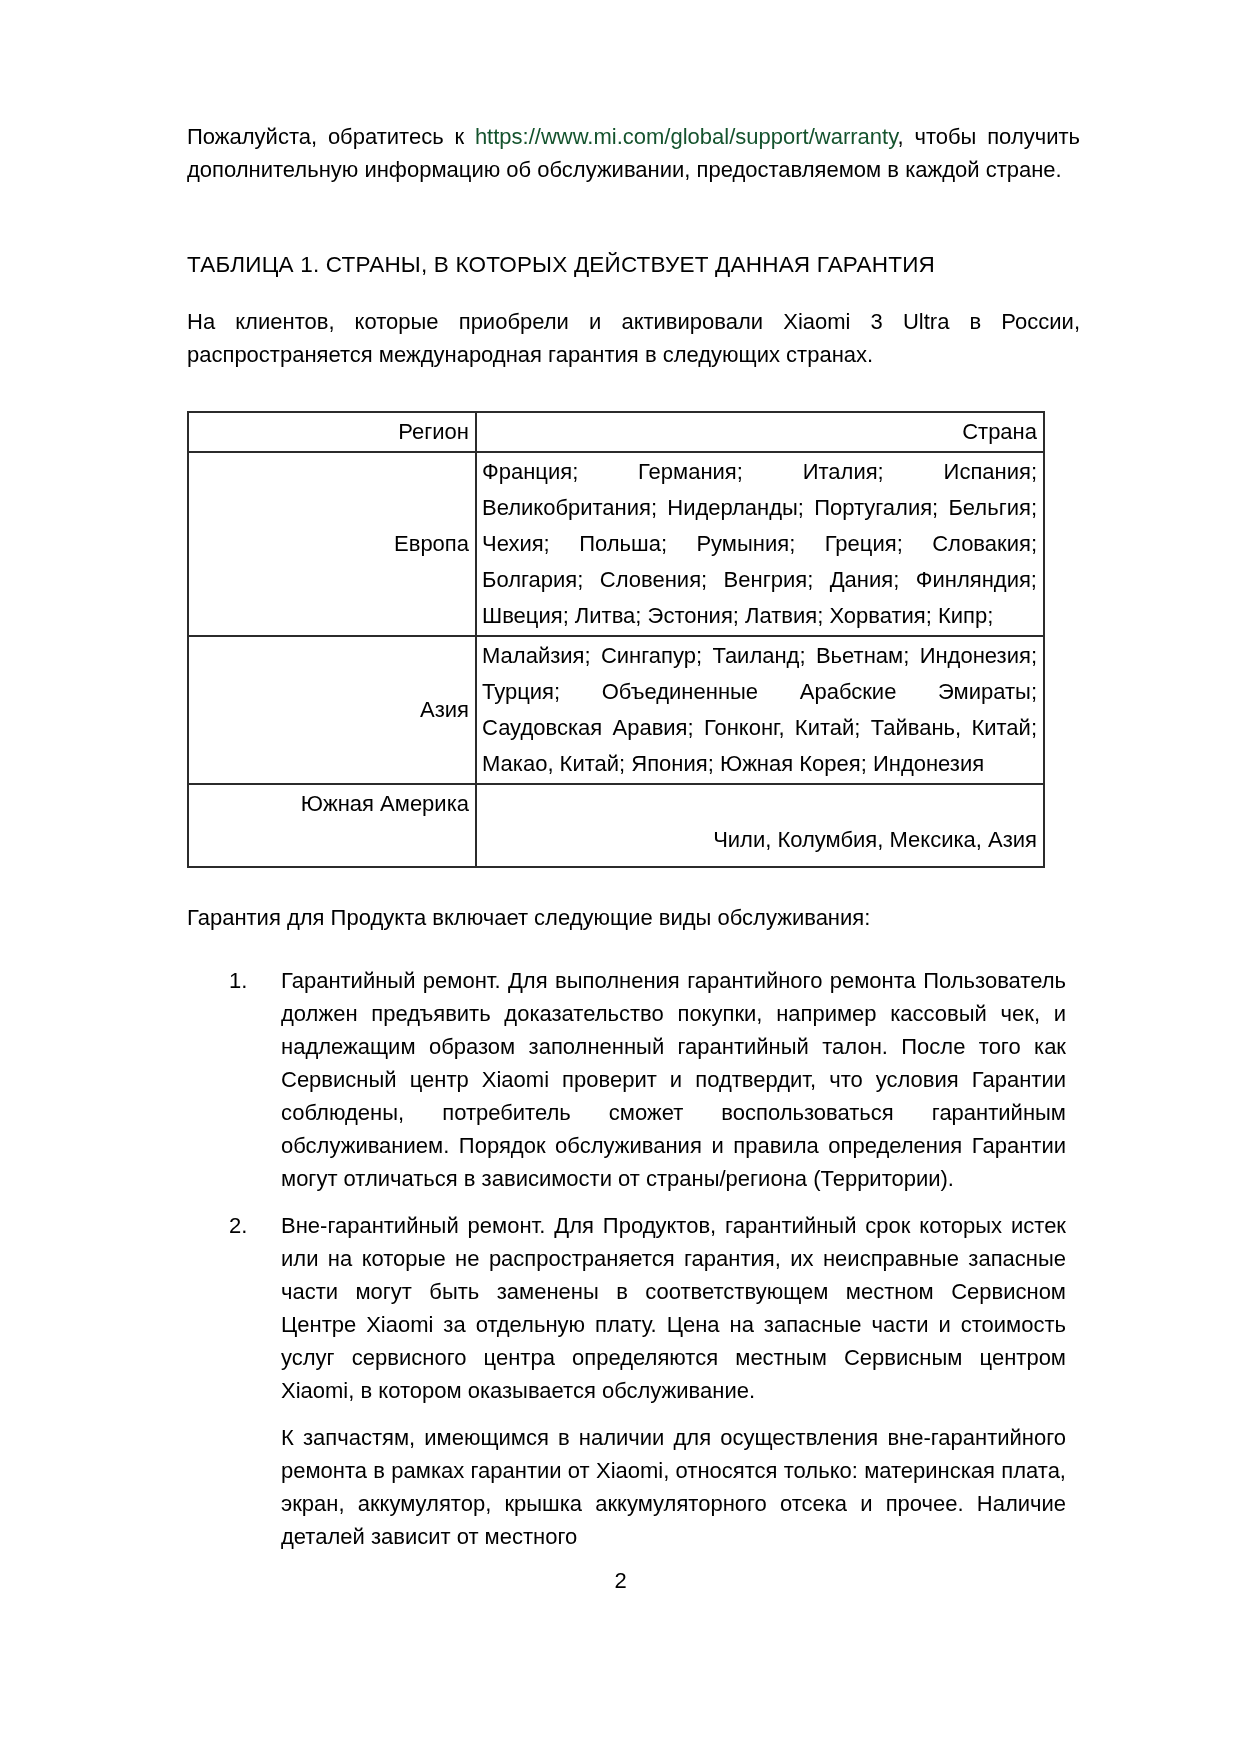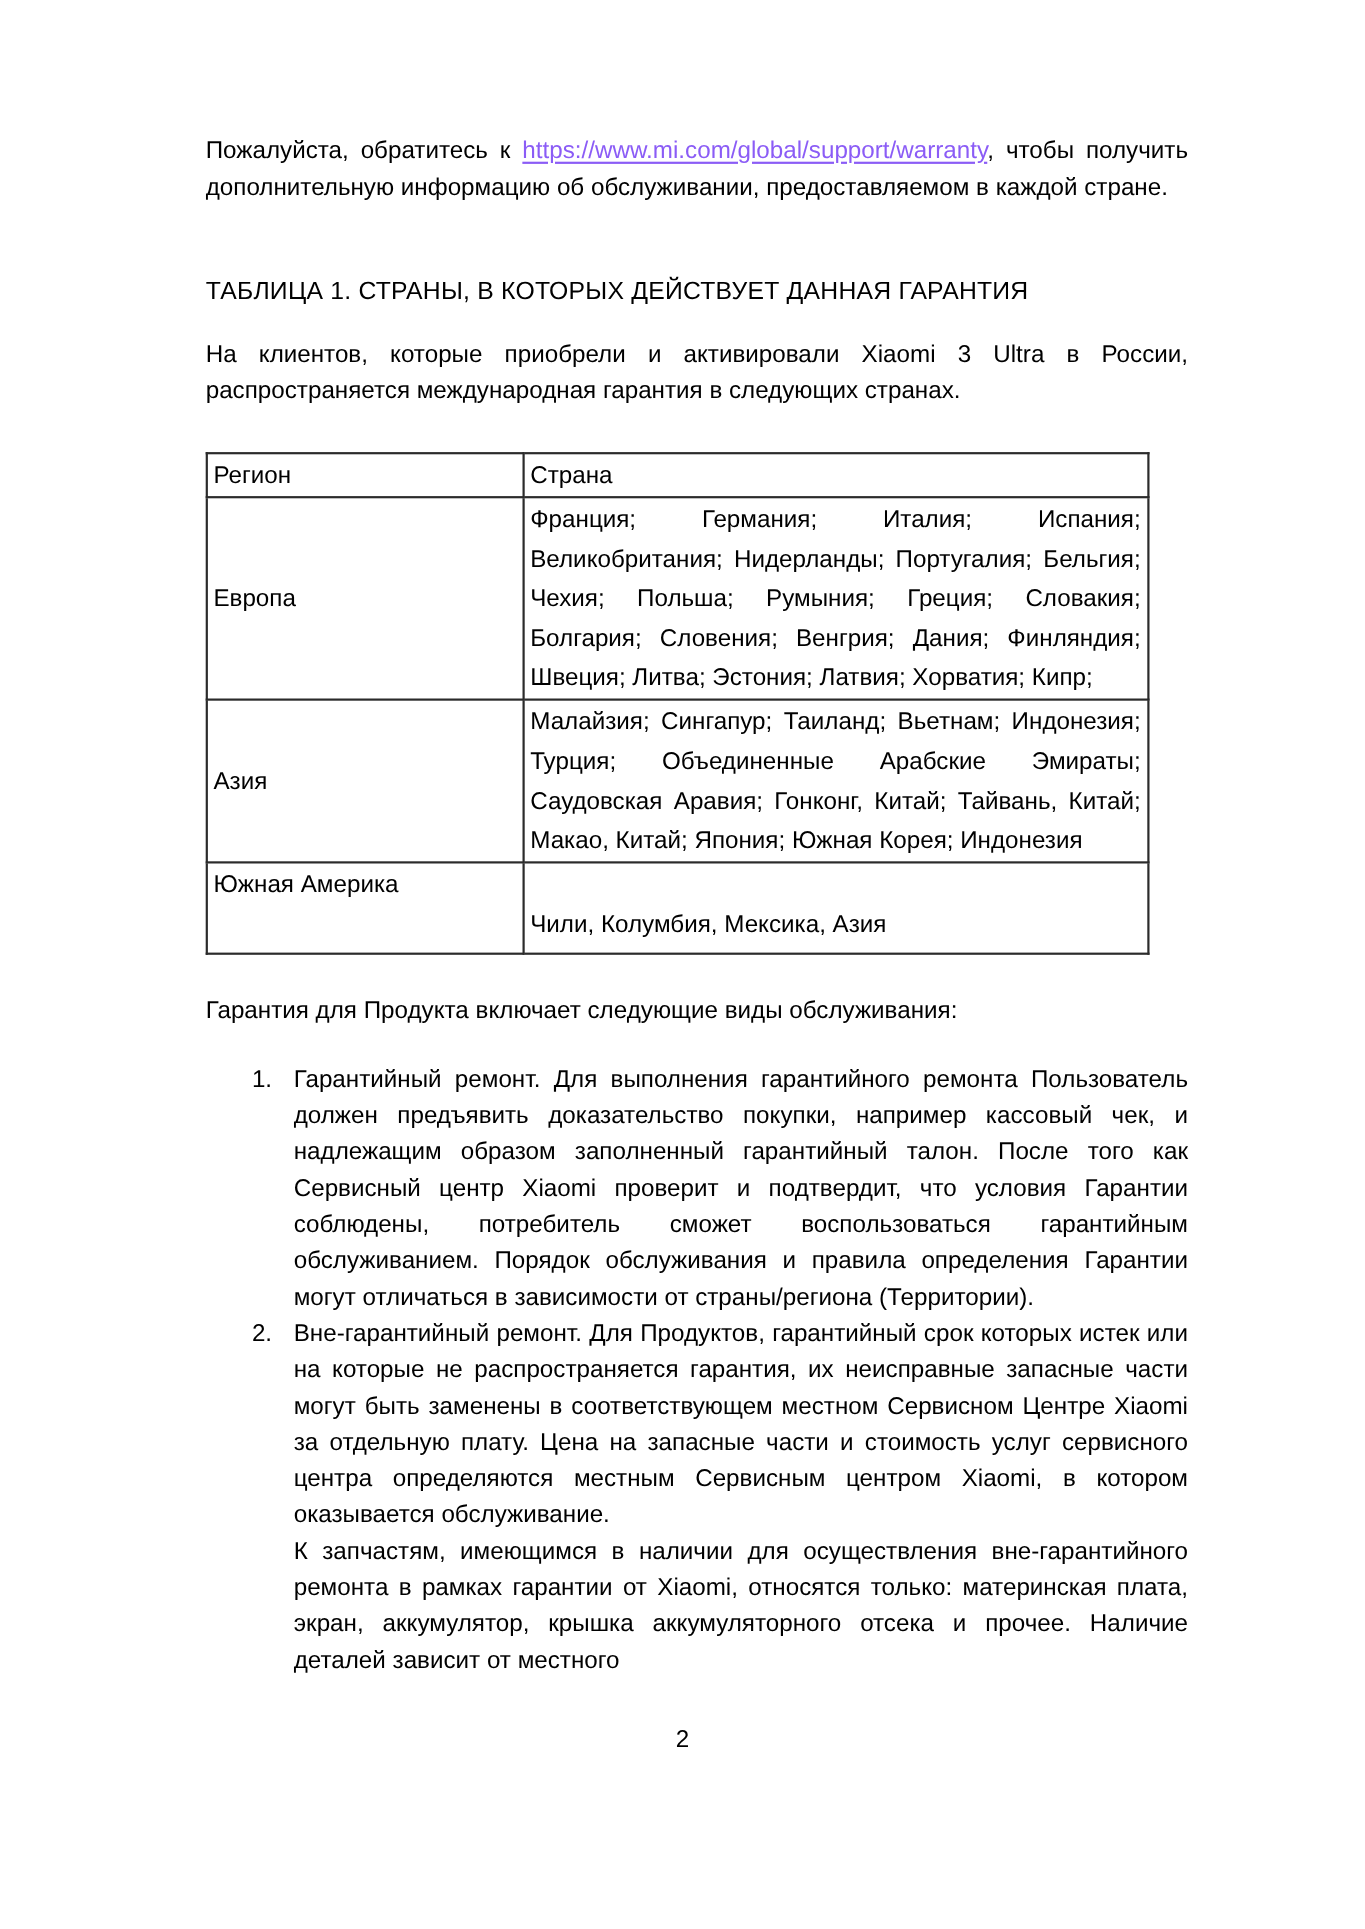--- a/index.html
+++ b/index.html
@@ -23,22 +23,21 @@
     width: 893px;
     font-size: 22px;
     line-height: 33px;
   }
   .para {
     text-align: justify;
     margin: 0 0 0 0;
   }
   .intro-para { margin-bottom: 0; }
   .doc-link {
-    color: #8b5cf6;
-    text-decoration: underline;
+    color: #14532d;
     text-underline-offset: 3px;
     cursor: pointer;
   }
   .table-heading {
     font-size: 22.5px;
     font-weight: normal;
     margin: 62px 0 0 0;
     line-height: 33px;
     letter-spacing: 0.2px;
   }
@@ -51,21 +50,21 @@
     width: 856px;
     border-collapse: collapse;
     table-layout: fixed;
   }
   table.countries col.c1 { width: 288px; }
   table.countries col.c2 { width: 568px; }
   table.countries th,
   table.countries td {
     border: 2px solid #2b2b2b;
     font-weight: normal;
-    text-align: left;
+    text-align: right;
     font-size: 22px;
     line-height: 36px;
     padding: 1px 6px 1px 5px;
     vertical-align: middle;
   }
   table.countries td.justify { text-align: justify; }
   table.countries td.serif {
     font-family: "Liberation Serif", serif;
     font-size: 23px;
   }
@@ -90,21 +89,21 @@
   }
   ol.service-list .num {
     position: absolute;
     left: 42px;
     top: 0;
     width: 30px;
     text-align: left;
   }
   ol.service-list .item-para {
     text-align: justify;
-    margin: 0;
+    margin: 14px;
   }
   .page-number {
     position: absolute;
     left: 0;
     right: 0;
     top: 1568px;
     text-align: center;
     font-size: 22px;
   }
 </style>

